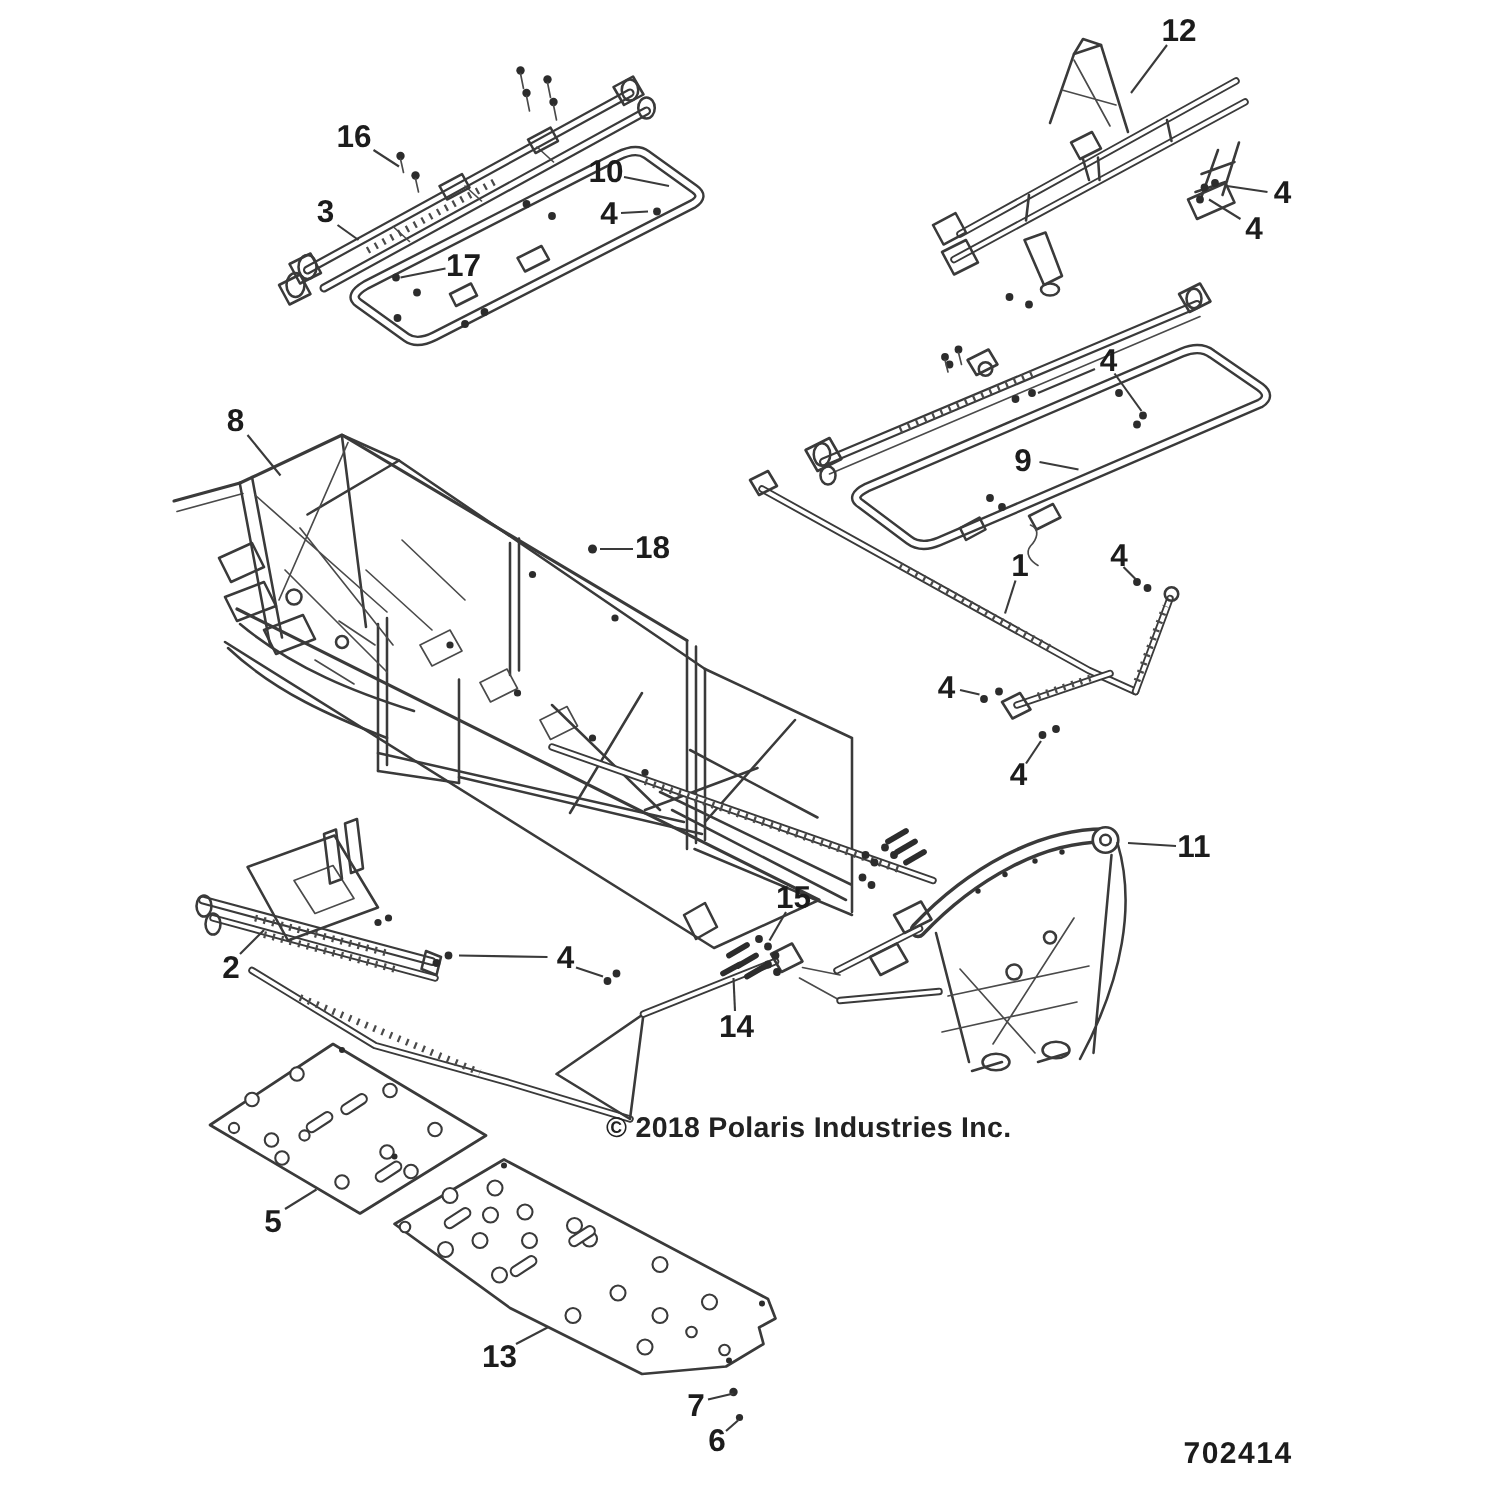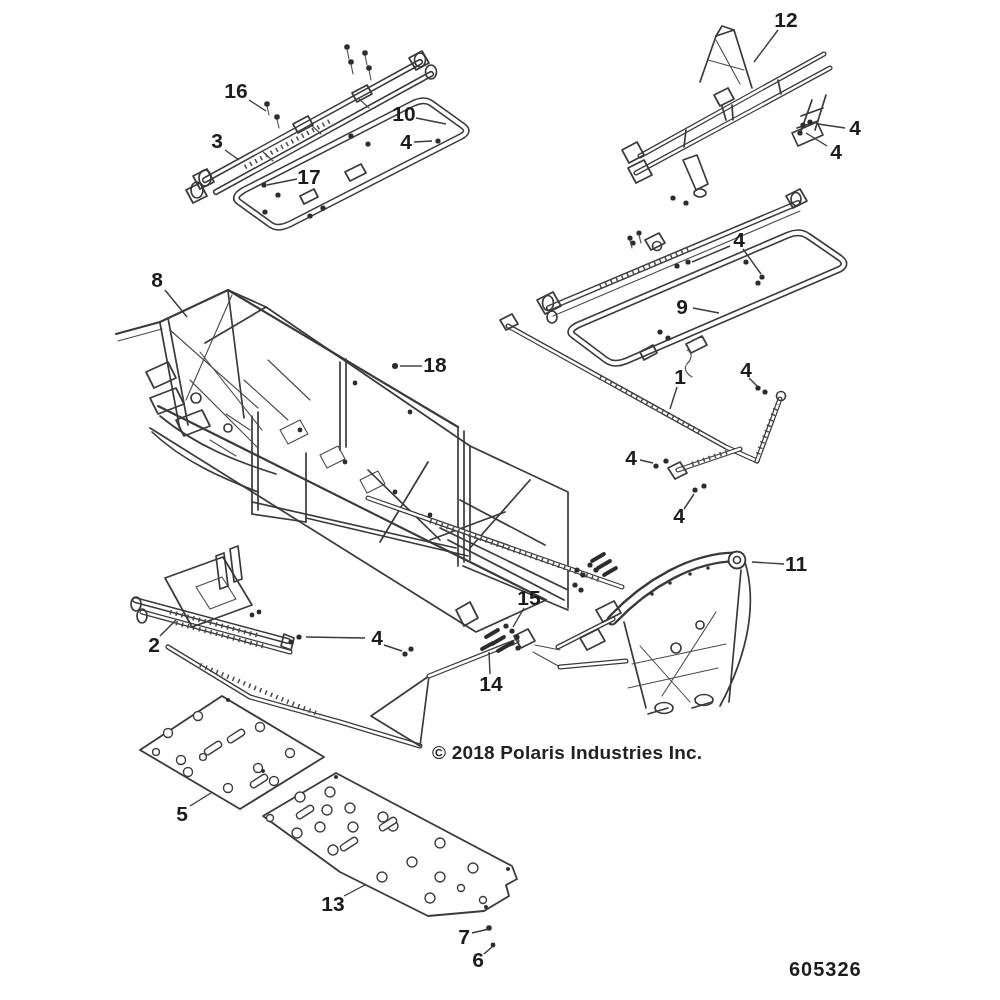--- a/index.html
+++ b/index.html
@@ -19,21 +19,21 @@
   .to11{stroke:#3a3a3a;stroke-width:11;fill:none;stroke-linecap:round;stroke-linejoin:round;}
   .ti11{stroke:#fff;stroke-width:6.4;fill:none;stroke-linecap:round;stroke-linejoin:round;}
   .hatch{stroke:#4a4a4a;stroke-width:4.6;stroke-dasharray:1.5 4.4;fill:none;}
   .dot{fill:#2c2c2c;stroke:none;}
   .pin{stroke:#2c2c2c;stroke-width:3.8;stroke-linecap:round;}
   .hole{stroke:#3a3a3a;stroke-width:1.4;fill:#fff;}
   .slot{stroke:#3a3a3a;stroke-width:1.4;fill:#fff;}
   .plate{stroke:#3a3a3a;stroke-width:1.8;fill:#fff;stroke-linejoin:round;}
   .callout{font:bold 21px "Liberation Sans",sans-serif;fill:#1c1c1c;text-anchor:middle;}
   .leader{stroke:#3a3a3a;stroke-width:1.4;fill:none;}
-  .copyright{position:absolute;left:432px;top:742px;font-size:19px;font-weight:bold;
+  .copyright{position:absolute;left:404px;top:742px;font-size:19px;font-weight:bold;
              color:#222;letter-spacing:0.2px;}
   .partnum{position:absolute;left:789px;top:958px;font-size:20px;font-weight:bold;
            color:#1c1c1c;letter-spacing:1px;}
 </style>
 </head>
 <body>
 
 <div class="stage">
 <svg id="diagram-svg" width="1000" height="1000" viewBox="0 0 1000 1000">
 
@@ -360,14 +360,14 @@
         <text x="491" y="691" class="callout">14</text>
         <text x="796" y="571" class="callout">11</text>
         <text x="182" y="821" class="callout">5</text>
         <text x="333" y="911" class="callout">13</text>
         <text x="464" y="944" class="callout">7</text>
         <text x="478" y="967" class="callout">6</text>
       </g>
 </svg>
 
 <div class="copyright">© 2018 Polaris Industries Inc.</div>
-<div class="partnum">605326</div>
+<div class="partnum">702414</div>
 </div>
 
 </body></html>

